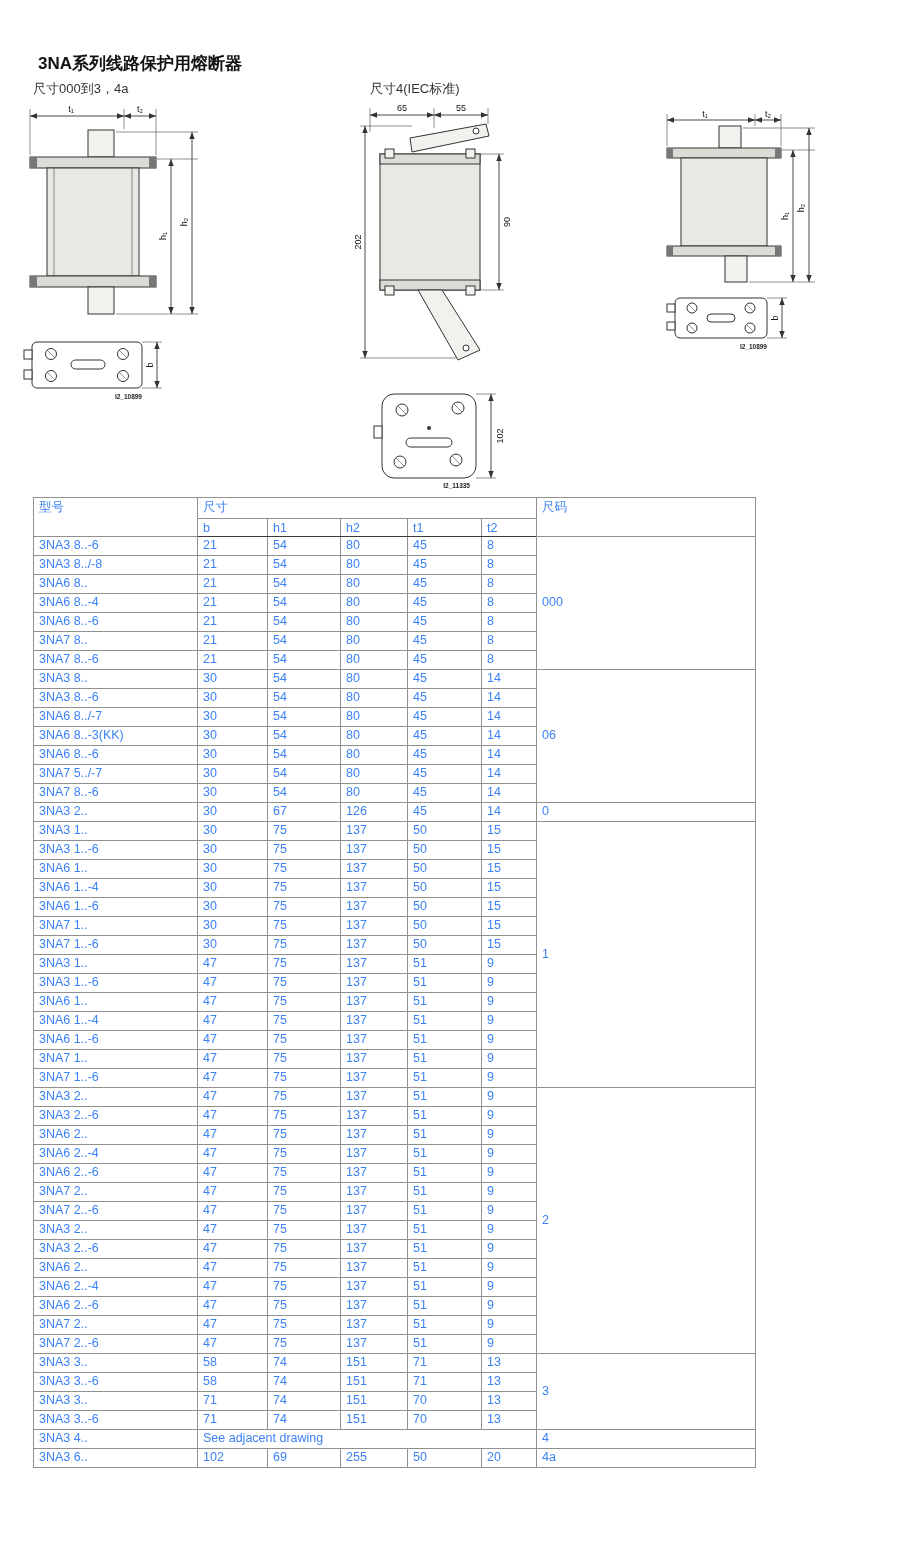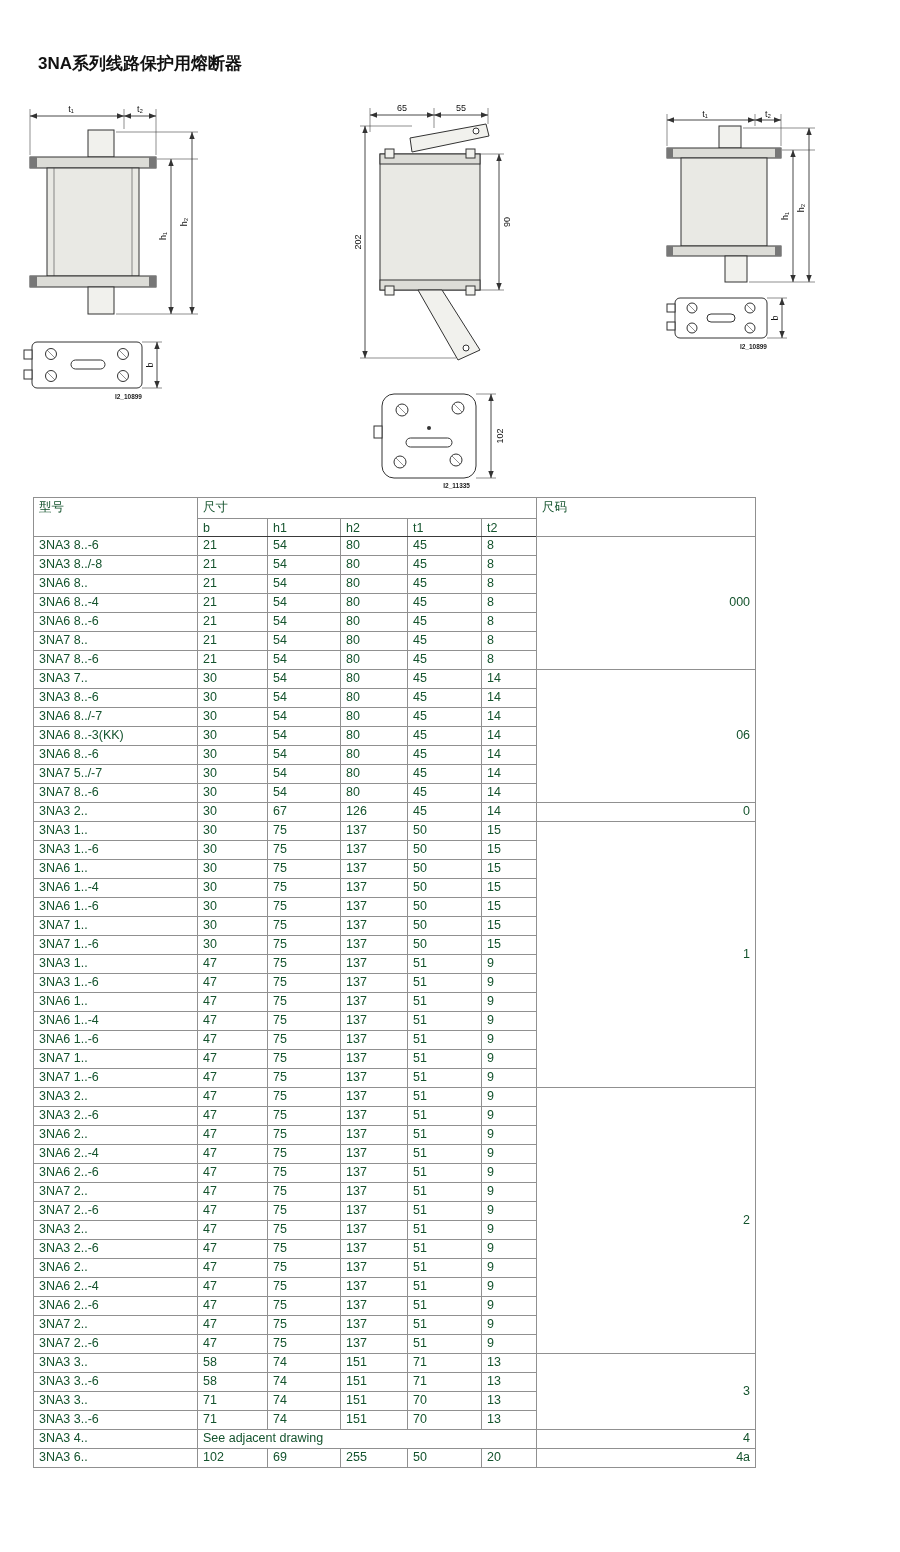--- a/index.html
+++ b/index.html
@@ -24,34 +24,38 @@
   .ext-line { stroke: #444; stroke-width: 0.6; }
   .outline  { stroke: #333; stroke-width: 1; }
   .fill-body   { fill: #e9e9e4; stroke: #333; stroke-width: 1; }
   .fill-tab    { fill: #f1f1ed; stroke: #333; stroke-width: 1; }
   .fill-flange { fill: #dcdcd7; stroke: #333; stroke-width: 1; }
   .screw { fill: #fff; stroke: #333; stroke-width: 1; }
   .dim-text { font-size: 9px; fill: #111; font-family: "Liberation Sans","DejaVu Sans",sans-serif; }
   .ref-text { font-size: 6.5px; font-weight: bold; fill: #222; font-family: "Liberation Sans","DejaVu Sans",sans-serif; }
 
   
-  .spec { position: absolute; top: 497px; left: 33px; width: 722px; border-collapse: collapse; table-layout: fixed; font-size: 12.5px; color: #14532d; border: 1px solid #3a3a3a; }
+  .spec { position: absolute; top: 497px; left: 33px; width: 722px; border-collapse: collapse; table-layout: fixed; font-size: 12.5px; color: #3b82f6; border: 1px solid #3a3a3a; }
   .spec th, .spec td { border: 1px solid #909090; padding: 0 5px; height: 19px; font-weight: normal; text-align: left; white-space: nowrap; overflow: hidden; line-height: 1.05; }
   .spec thead th { height: 21px; vertical-align: top; padding-top: 3px; }
   .spec thead tr:last-child th { height: 18px; border-bottom: 1px solid #3a3a3a; }
   .spec tbody tr.group-start td { border-top: 1px solid #3a3a3a; }
-  .spec td.col-size { vertical-align: middle; text-align: right; }
+  .spec td.col-size { vertical-align: middle; }
 </style>
 </head>
 <body>
 
 <div class="page">
 
   <h1 class="page-title">3NA系列线路保护用熔断器</h1>
 
+  <div class="captions">
+    <span class="cap cap-left">尺寸000到3，4a</span>
+    <span class="cap cap-right">尺寸4(IEC标准)</span>
+  </div>
 
   <svg width="0" height="0" style="position:absolute" aria-hidden="true">
     <defs>
       <marker id="arr" viewBox="0 0 10 8" refX="9" refY="4" markerWidth="9" markerHeight="7" orient="auto-start-reverse">
         <path d="M0,0.5 L9,4 L0,7.5 z" fill="#333"></path>
       </marker>
     </defs>
   </svg>
 
   <div class="drawings">
@@ -279,21 +283,21 @@
         </tr>
         <tr>
           <td>3NA7 8..-6</td>
           <td>21</td>
           <td>54</td>
           <td>80</td>
           <td>45</td>
           <td>8</td>
         </tr>
         <tr class="group-start">
-          <td>3NA3 7..</td>
+          <td>3NA3 8..</td>
           <td>30</td>
           <td>54</td>
           <td>80</td>
           <td>45</td>
           <td>14</td>
           <td rowspan="7" class="col-size">06</td>
         </tr>
         <tr>
           <td>3NA3 8..-6</td>
           <td>30</td>

